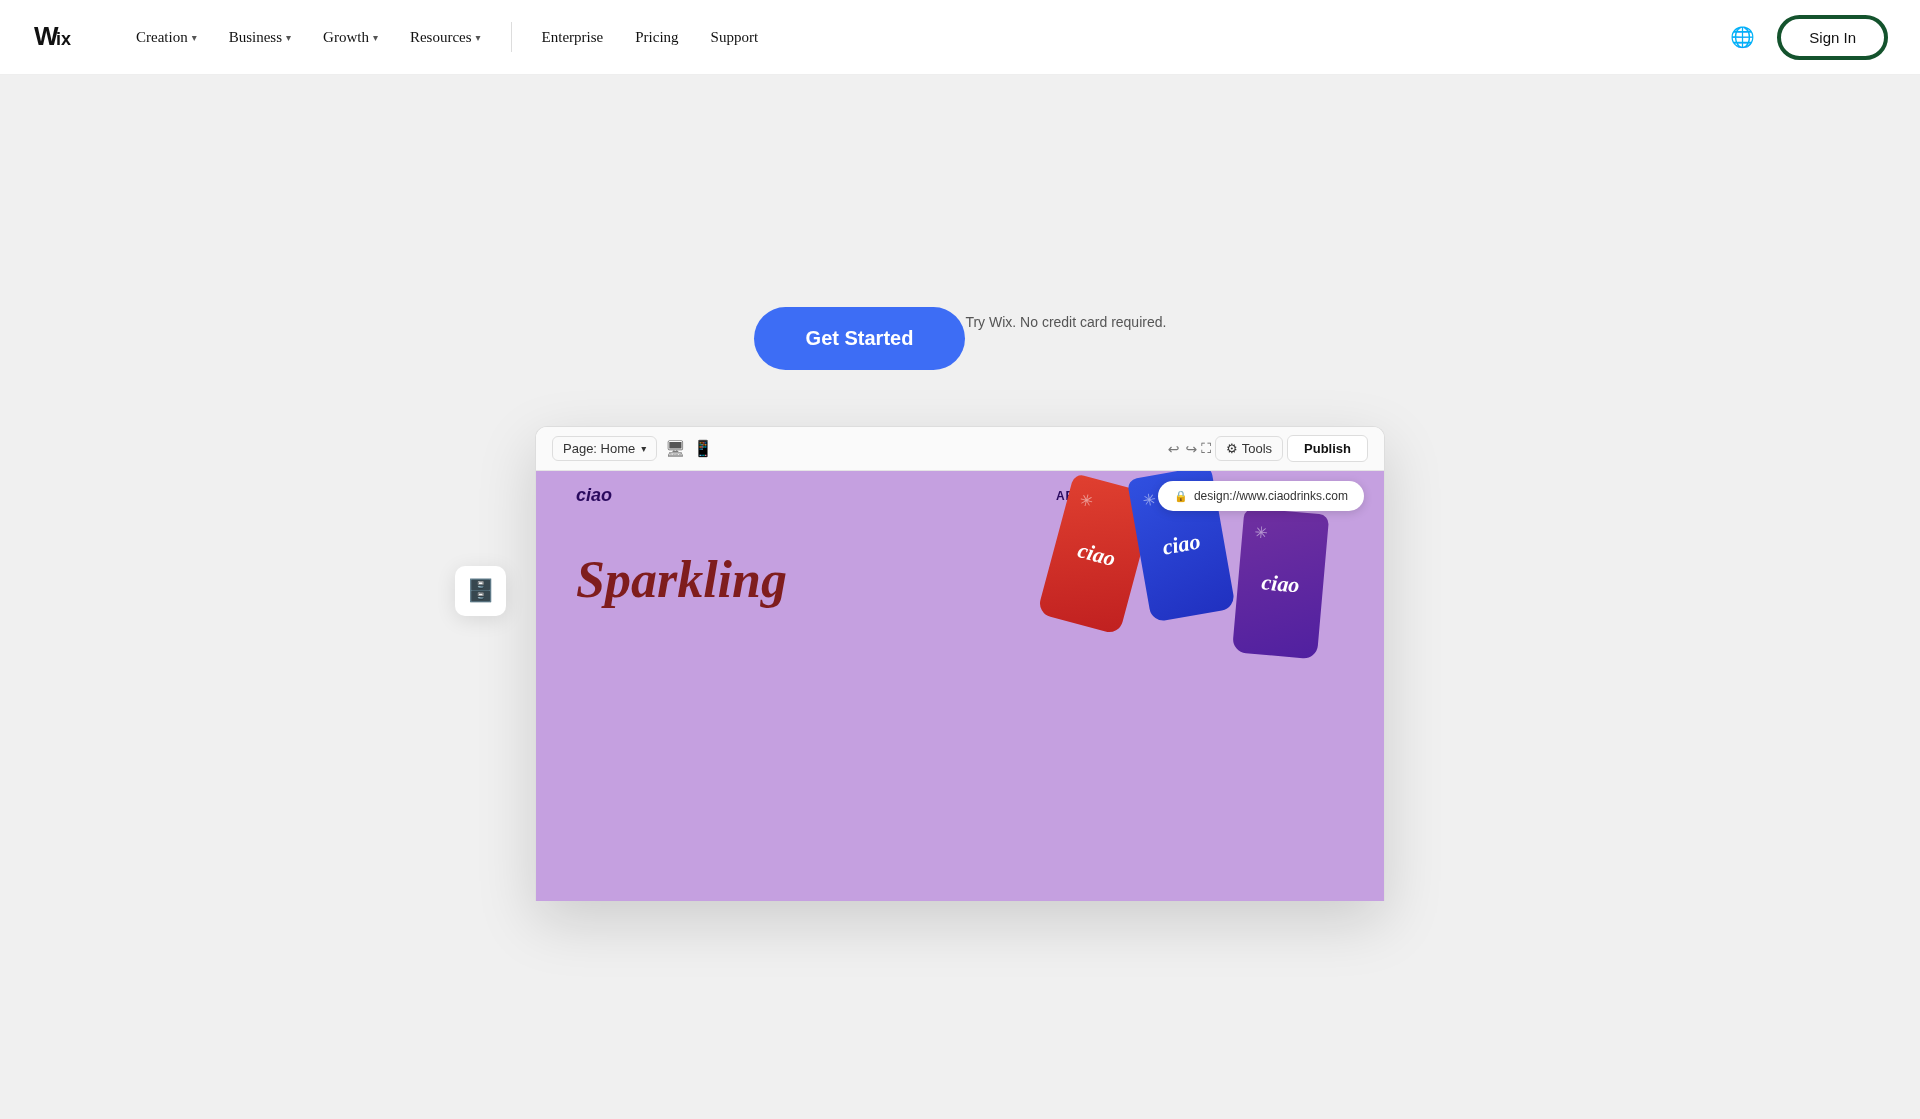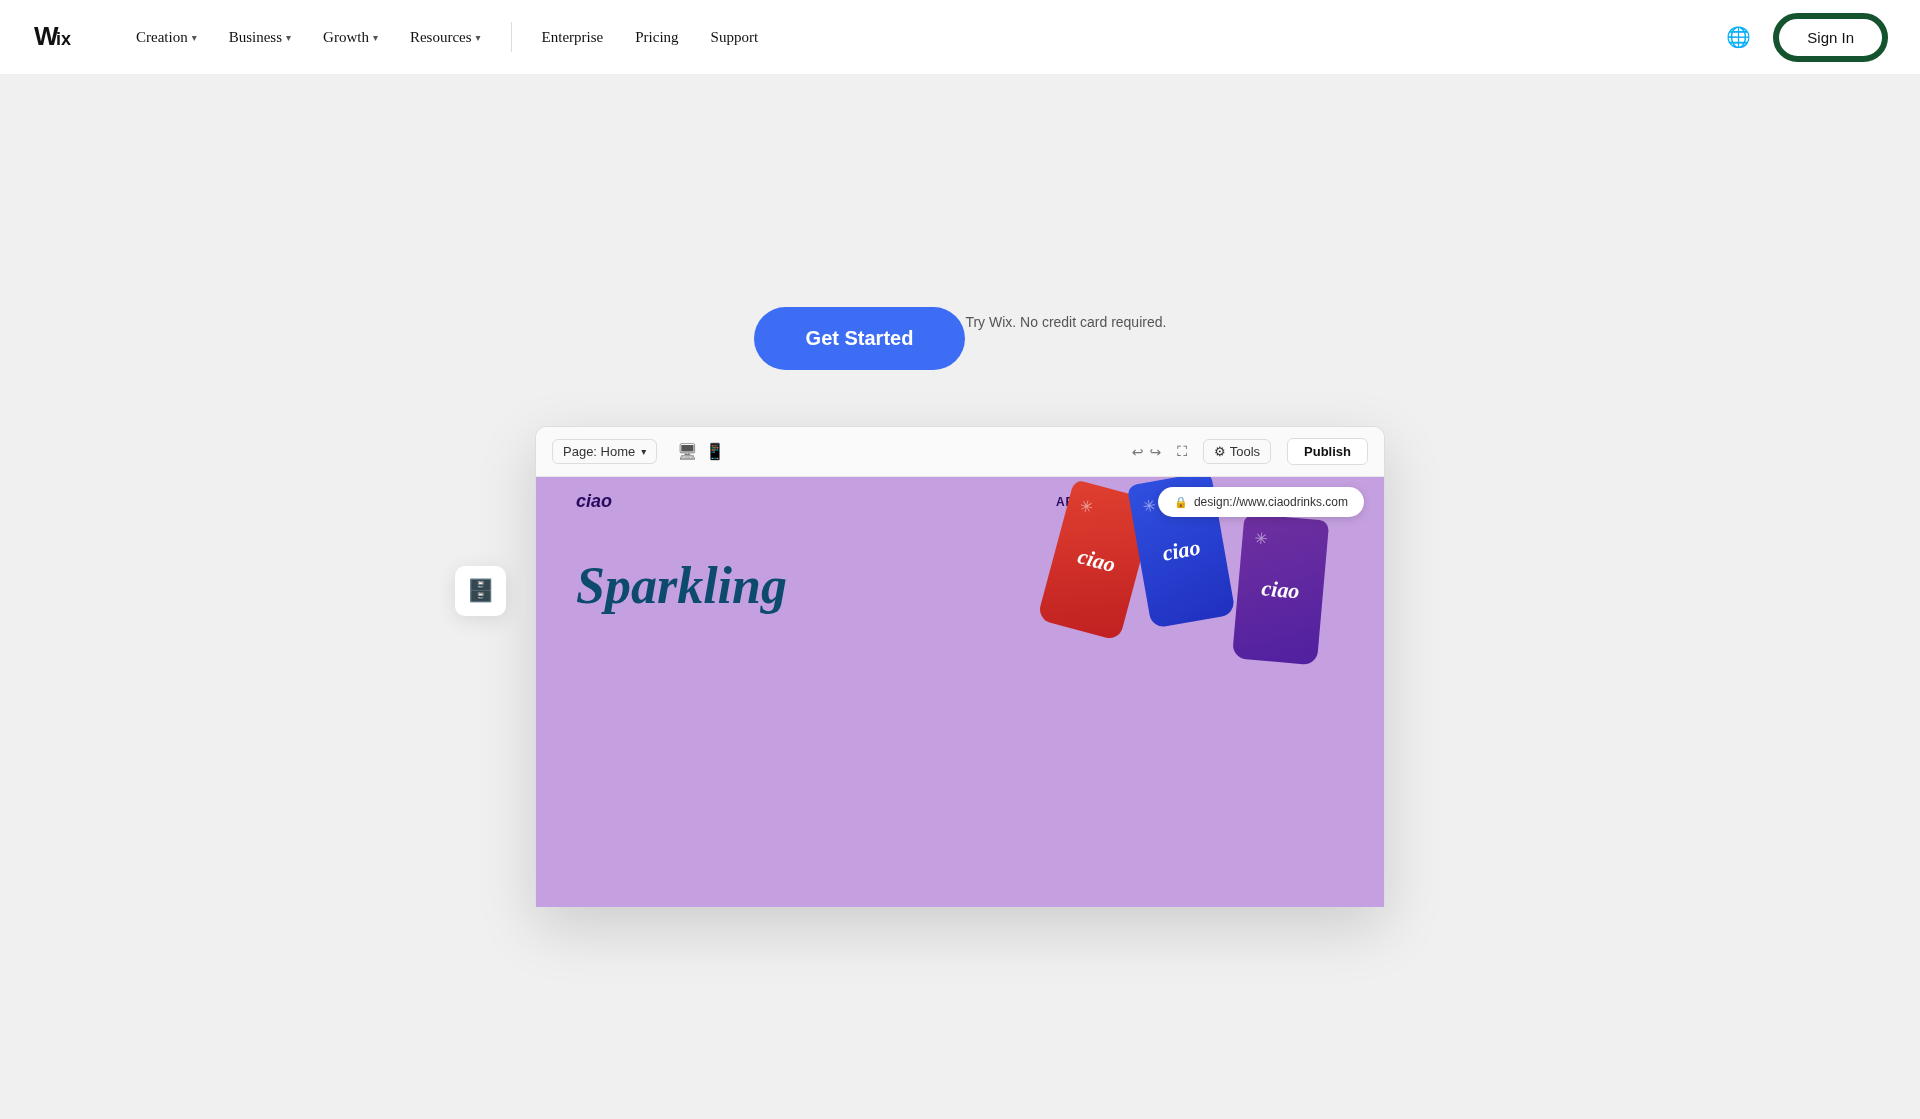--- a/index.html
+++ b/index.html
@@ -22,21 +22,21 @@
     .nav-chevron { font-size: 10px; color: #555; }
     .nav-divider { width: 1px; height: 30px; background: #ddd; margin: 0 12px; }
     .nav-item-plain { font-weight: 400; }
     .nav-right { display: flex; align-items: center; gap: 16px; }
     .globe-btn {
       width: 36px; height: 36px; border-radius: 50%; border: none;
       background: transparent; cursor: pointer; display: flex; align-items: center; justify-content: center;
       font-size: 20px; color: #333;
     }
     .sign-in-btn {
-      padding: 10px 28px; border: 6px solid #14532d; border-radius: 50px;
+      padding: 10px 28px; border: 4px solid #14532d; border-radius: 50px;
       background: transparent; font-size: 15px; font-weight: 500; cursor: pointer;
       color: #111; white-space: nowrap;
     }
 
     
     .hero {
       padding-top: 75px; background: #f0f0f0;
       display: flex; flex-direction: column; align-items: center;
       text-align: center; min-height: 1119px;
     }
@@ -58,22 +58,22 @@
     
     .editor-mockup {
       width: 850px; position: relative; margin: 0 auto;
     }
     .editor-chrome {
       background: #fff; border-radius: 12px 12px 0 0;
       border: 1px solid #ddd; border-bottom: none;
       padding: 0; overflow: hidden; box-shadow: 0 20px 60px rgba(0,0,0,0.15);
     }
     .editor-toolbar {
-      display: flex; align-items: center; padding: 0 16px; height: 50px;
-      border-bottom: 1px solid #e5e5e5; background: #fafafa; gap: 16px;
+      display: flex; align-items: center; padding: 0 16px; height: 44px;
+      border-bottom: 1px solid #e5e5e5; background: #fafafa; gap: 4px;
     }
     .editor-page-selector {
       display: flex; align-items: center; gap: 6px; font-size: 13px; color: #333;
       border: 1px solid #ddd; border-radius: 6px; padding: 4px 10px; cursor: pointer;
     }
     .editor-device-icons { display: flex; gap: 8px; font-size: 16px; color: #555; margin-left: 4px; }
     .editor-spacer { flex: 1; }
     .editor-history { display: flex; gap: 6px; font-size: 14px; color: #777; }
     .editor-tools-btn {
       display: flex; align-items: center; gap: 4px; font-size: 13px; color: #333;
@@ -90,21 +90,21 @@
     }
     .website-nav {
       display: flex; align-items: center; padding: 14px 40px;
       background: transparent; gap: 32px;
     }
     .website-brand { font-size: 18px; font-weight: 700; color: #2a0a5e; font-style: italic; }
     .website-nav-links { display: flex; gap: 24px; margin-left: auto; font-size: 12px; color: #2a0a5e; font-weight: 600; letter-spacing: 1px; }
     .website-nav-icons { display: flex; gap: 12px; font-size: 16px; color: #2a0a5e; }
     .website-hero-text {
       position: absolute; left: 40px; top: 80px;
-      font-size: 52px; font-weight: 800; color: #0c4a6e; line-height: 1.1;
+      font-size: 52px; font-weight: 800; color: #7f1d1d; line-height: 1.1;
       font-style: italic; font-family: Georgia, serif;
     }
 
     
     .url-bar {
       position: absolute; top: 10px; right: 120px;
       background: #fff; border-radius: 20px; padding: 8px 16px;
       font-size: 12px; color: #333; display: flex; align-items: center; gap: 6px;
       box-shadow: 0 2px 10px rgba(0,0,0,0.15); white-space: nowrap; z-index: 10;
     }

